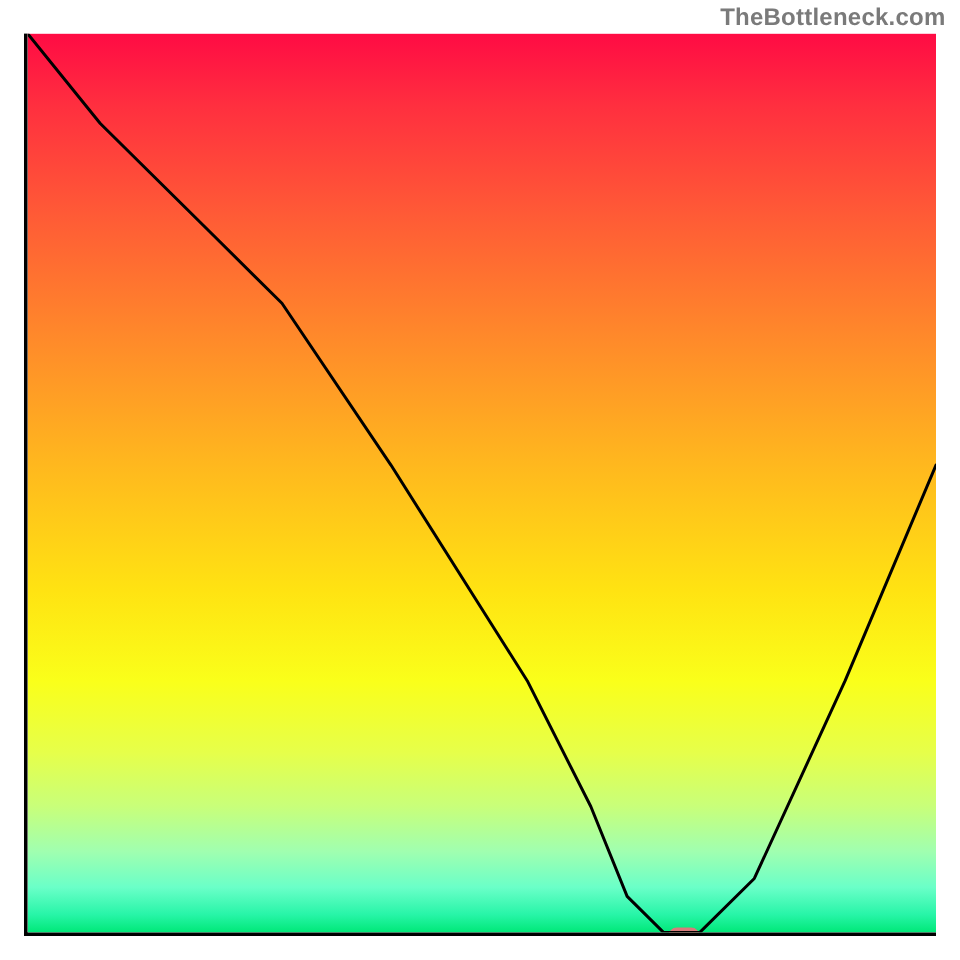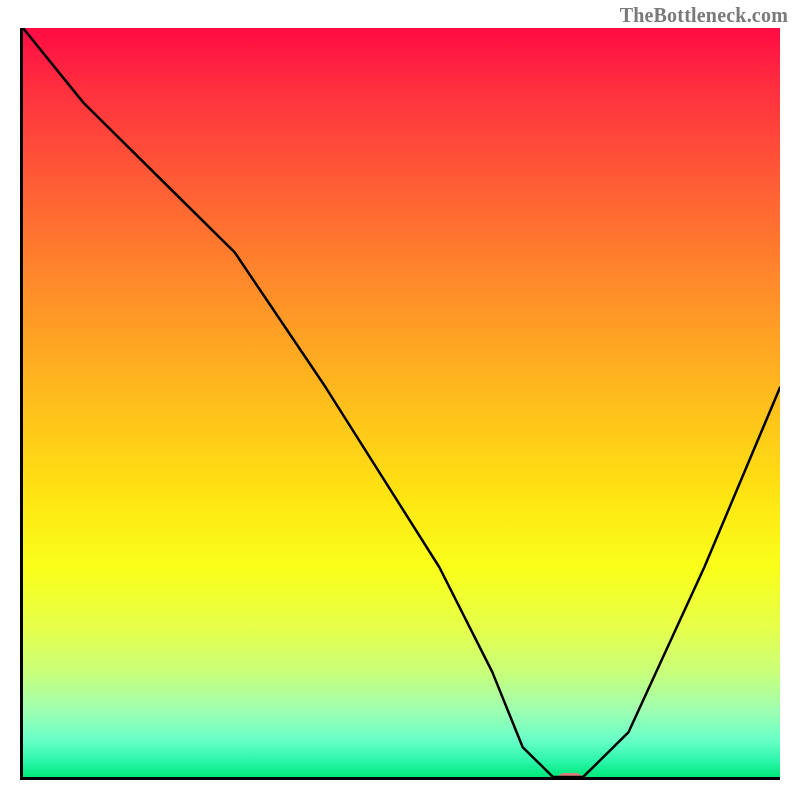--- a/index.html
+++ b/index.html
@@ -17,21 +17,20 @@
   }
   .watermark {
     position: absolute;
     top: 4px;
     right: 12px;
     font-size: 20px;
     font-weight: bold;
     color: #7a7a7a;
     letter-spacing: 0.2px;
     z-index: 10;
-    font-family: Liberation Serif, serif;
   }
   .plot-area {
     position: absolute;
     left: 20px;
     top: 28px;
     width: 760px;
     height: 752px;
     border-left: 3px solid #000;
     border-bottom: 3px solid #000;
     box-sizing: border-box;

